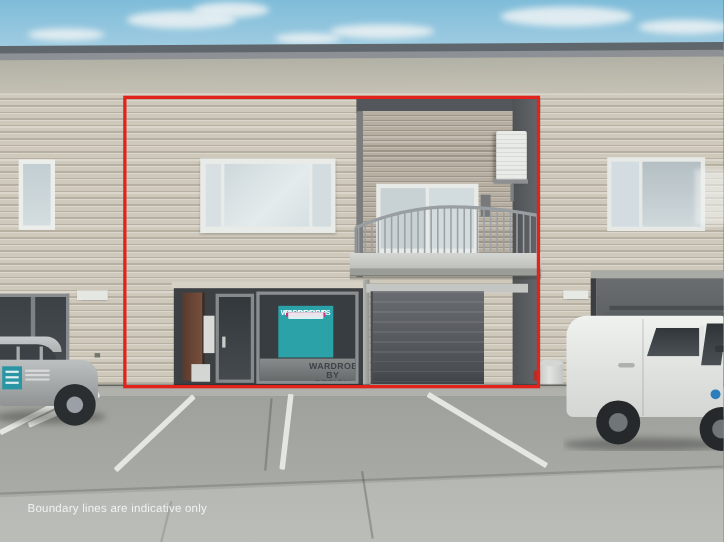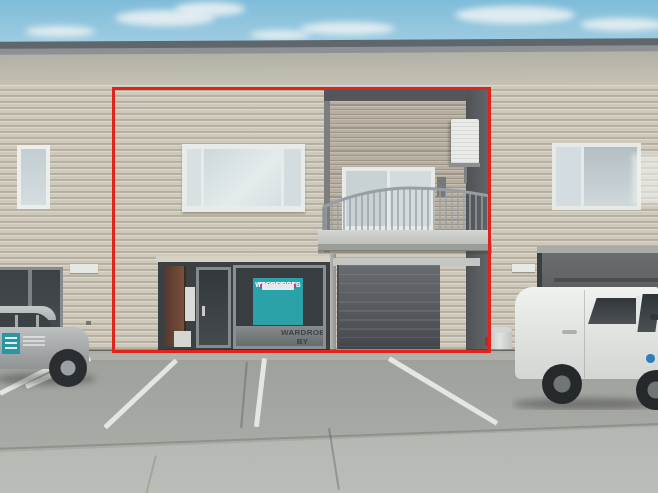--- a/index.html
+++ b/index.html
@@ -341,14 +341,15 @@
     <div id="van-windshield"></div>
     <div id="van-mirror"></div>
     <div id="van-seam"></div>
     <div id="van-handle"></div>
     <div id="van-blue"></div>
     <div id="van-wheel-r" class="van-wheel"></div>
     <div id="van-wheel-f" class="van-wheel"></div>
   </div>
 
   <div id="boundary"></div>
+  <div id="watermark">Boundary lines are indicative only</div>
 
 </div>
 
 </body></html>

